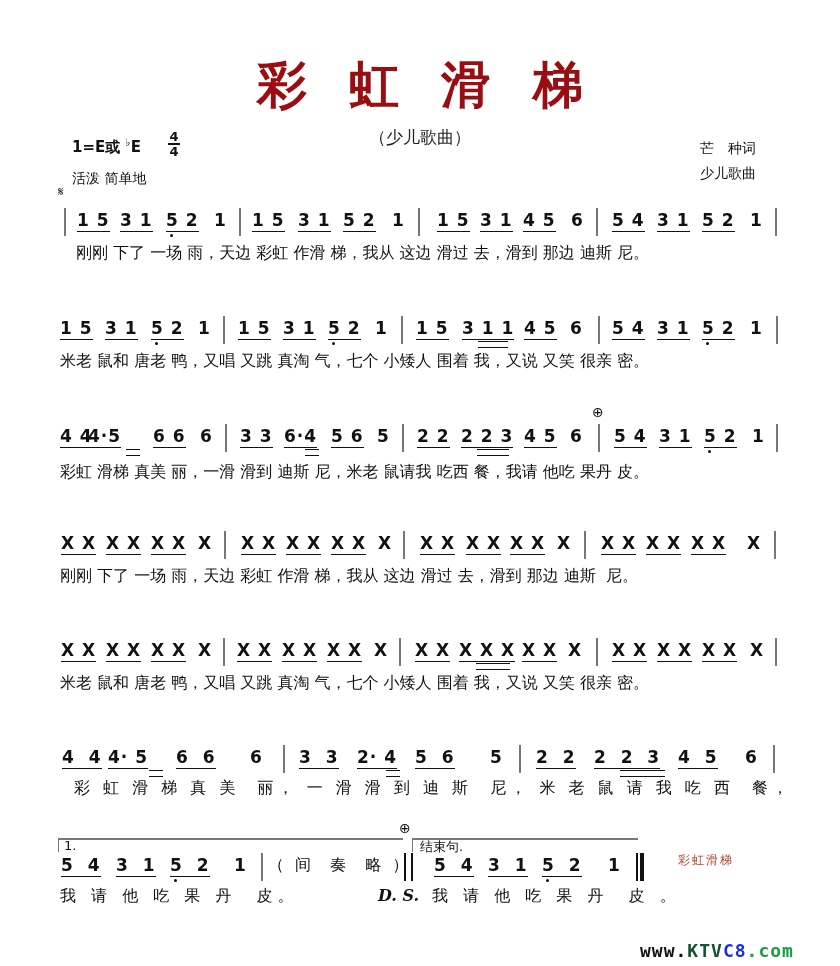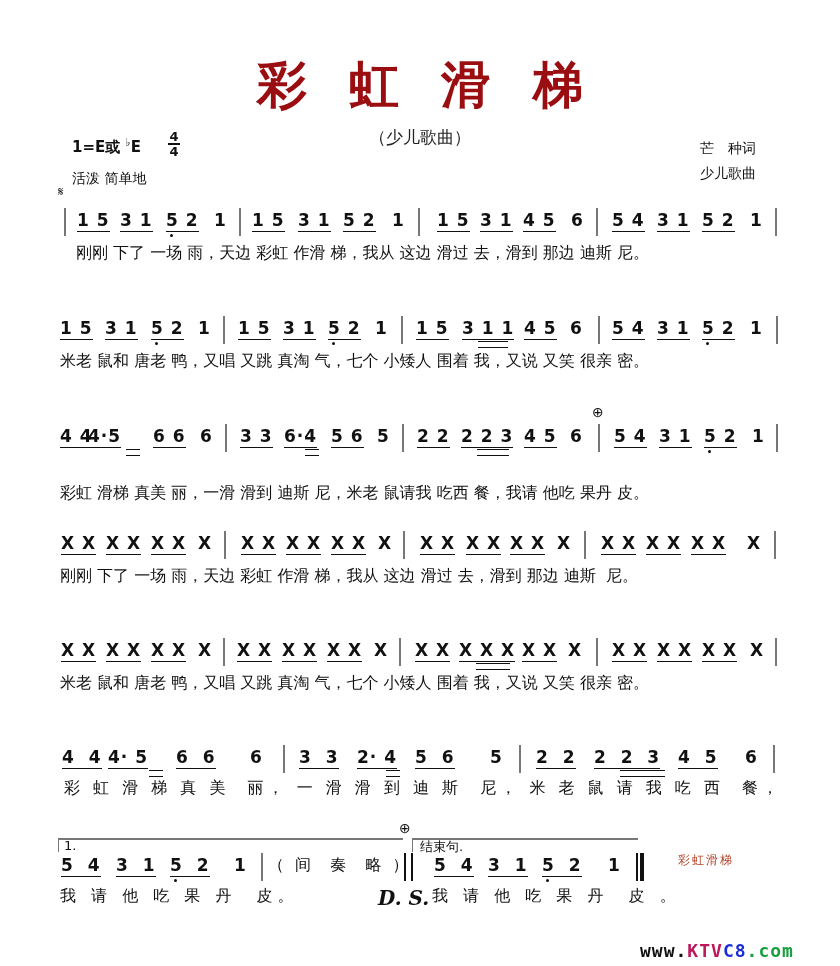--- a/index.html
+++ b/index.html
@@ -23,21 +23,21 @@
   .grp { position:absolute; top:2px; font-size:17px; font-weight:bold; white-space:pre; letter-spacing:1px; }
   .grp.u { border-bottom:1.5px solid #111; padding-bottom:1px; }
   .dot { position:absolute; bottom:-6px; width:3px; height:3px; background:#111; border-radius:50%; }
   .dbl { position:absolute; height:5px; border-top:1.5px solid #111; border-bottom:1.5px solid #111; }
 
   .lyric { position:absolute; font-size:16px; white-space:pre; letter-spacing:0; }
 
   .coda { font-size:14px; }
   .volta { position:absolute; border-top:2px solid #777; border-left:1px solid #777; height:12px; }
   .volta-label { position:absolute; font-size:13px; }
-  .ds { font-family:"DejaVu Serif", serif; font-style:italic; font-weight:bold; font-size:20px; }
+  .ds { font-family:"DejaVu Serif", serif; font-style:italic; font-weight:bold; font-size:16px; }
   .maker { left:678px; top:852px; font-size:12px; color:#b0442a; letter-spacing:2px; }
   .logo { left:640px; top:940px; font-size:18px; font-weight:bold; letter-spacing:1px;
           font-family:"DejaVu Sans Mono", monospace; }
 </style>
 </head>
 <body>
 
 <div class="abs title">彩虹滑梯</div>
 <div class="abs subtitle">（少儿歌曲）</div>
 <div class="abs key">
@@ -125,21 +125,21 @@
   <div class="dbl" style="left:477px;top:25px;width:32px"></div>
   <span class="grp u" style="left:524px">4 5</span>
   <span class="grp" style="left:570px">6</span>
   <div class="bar" style="left:598px"></div>
   <span class="grp u" style="left:614px">5 4</span>
   <span class="grp u" style="left:659px">3 1</span>
   <span class="grp u" style="left:704px">5 2<i class="dot" style="left:4px"></i></span>
   <span class="grp" style="left:752px">1</span>
   <div class="bar" style="left:776px"></div>
 </div>
-<div class="lyric" style="left:60px;top:483px">彩虹 滑梯 真美 丽，一滑 滑到 迪斯 尼，米老 鼠请我 吃西 餐，我请 他吃 果丹 皮。</div>
+<div class="lyric" style="left:60px;top:462px">彩虹 滑梯 真美 丽，一滑 滑到 迪斯 尼，米老 鼠请我 吃西 餐，我请 他吃 果丹 皮。</div>
 
 <div class="notes-row" style="top:531px;width:840px">
   <span class="grp u" style="left:61px">X X</span>
   <span class="grp u" style="left:106px">X X</span>
   <span class="grp u" style="left:151px">X X</span>
   <span class="grp" style="left:198px">X</span>
   <div class="bar" style="left:224px"></div>
   <span class="grp u" style="left:241px">X X</span>
   <span class="grp u" style="left:286px">X X</span>
   <span class="grp u" style="left:331px">X X</span>
@@ -196,21 +196,21 @@
   <span class="grp u" style="left:415px">5  6</span>
   <span class="grp" style="left:490px">5</span>
   <div class="bar" style="left:519px"></div>
   <span class="grp u" style="left:536px">2  2</span>
   <span class="grp u" style="left:594px">2  2  3</span>
   <div class="dbl" style="left:620px;top:25px;width:45px"></div>
   <span class="grp u" style="left:678px">4  5</span>
   <span class="grp" style="left:745px">6</span>
   <div class="bar" style="left:773px"></div>
 </div>
-<div class="lyric" style="left:64px;top:778px;letter-spacing:4px">彩 虹 滑 梯 真 美  丽， 一 滑 滑 到 迪 斯  尼， 米 老 鼠 请 我 吃 西  餐，</div>
+<div class="lyric" style="left:74px;top:778px;letter-spacing:4px">彩 虹 滑 梯 真 美  丽， 一 滑 滑 到 迪 斯  尼， 米 老 鼠 请 我 吃 西  餐，</div>
 
 <div class="volta" style="left:58px;top:838px;width:344px"></div>
 <div class="volta-label" style="left:64px;top:838px">1.</div>
 <div class="abs coda" style="left:399px;top:820px">⊕</div>
 <div class="volta" style="left:412px;top:838px;width:225px"></div>
 <div class="volta-label" style="left:420px;top:838px">结束句.</div>
 
 <div class="notes-row" style="top:853px;width:840px">
   <span class="grp u" style="left:61px">5  4</span>
   <span class="grp u" style="left:116px">3  1</span>
@@ -227,14 +227,14 @@
   <div class="bar" style="left:636px;background:#111;width:1.5px"></div>
   <div class="bar thick" style="left:640px"></div>
 </div>
 <div class="lyric" style="left:60px;top:886px;letter-spacing:5px">我 请 他 吃 果 丹  皮。</div>
 <div class="lyric ds" style="left:378px;top:886px">D. S.</div>
 <div class="lyric" style="left:432px;top:886px;letter-spacing:5px">我 请 他 吃 果 丹  皮 。</div>
 
 <div class="abs maker">彩虹滑梯</div>
 
 <div class="abs logo">
-  <span style="color:#111">www.</span><span style="color:#be185d">KTV</span><span style="color:#1a2ed8">C8</span><span style="color:#18a040">.com</span>
+  <span style="color:#111">www.</span><span style="color:#14532d">KTV</span><span style="color:#1a2ed8">C8</span><span style="color:#18a040">.com</span>
 </div>
 
 </body></html>

